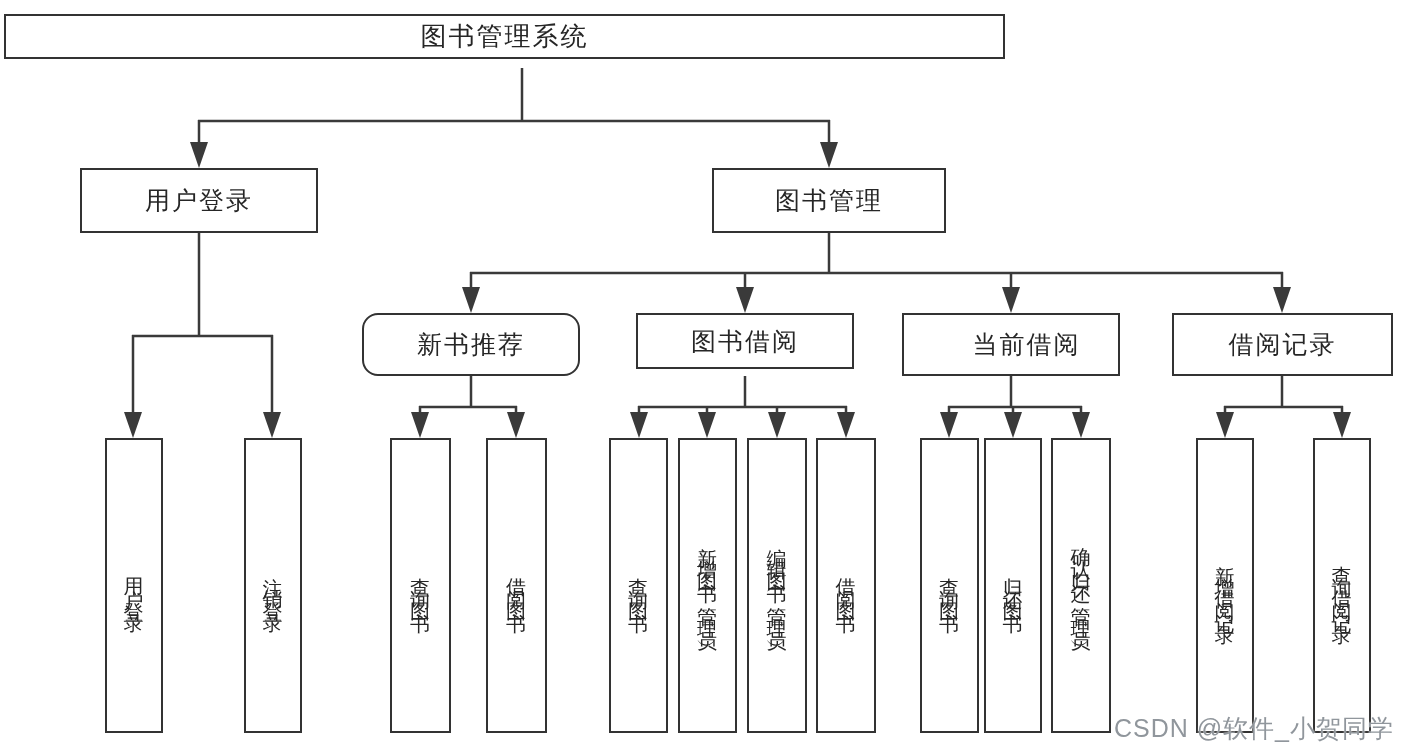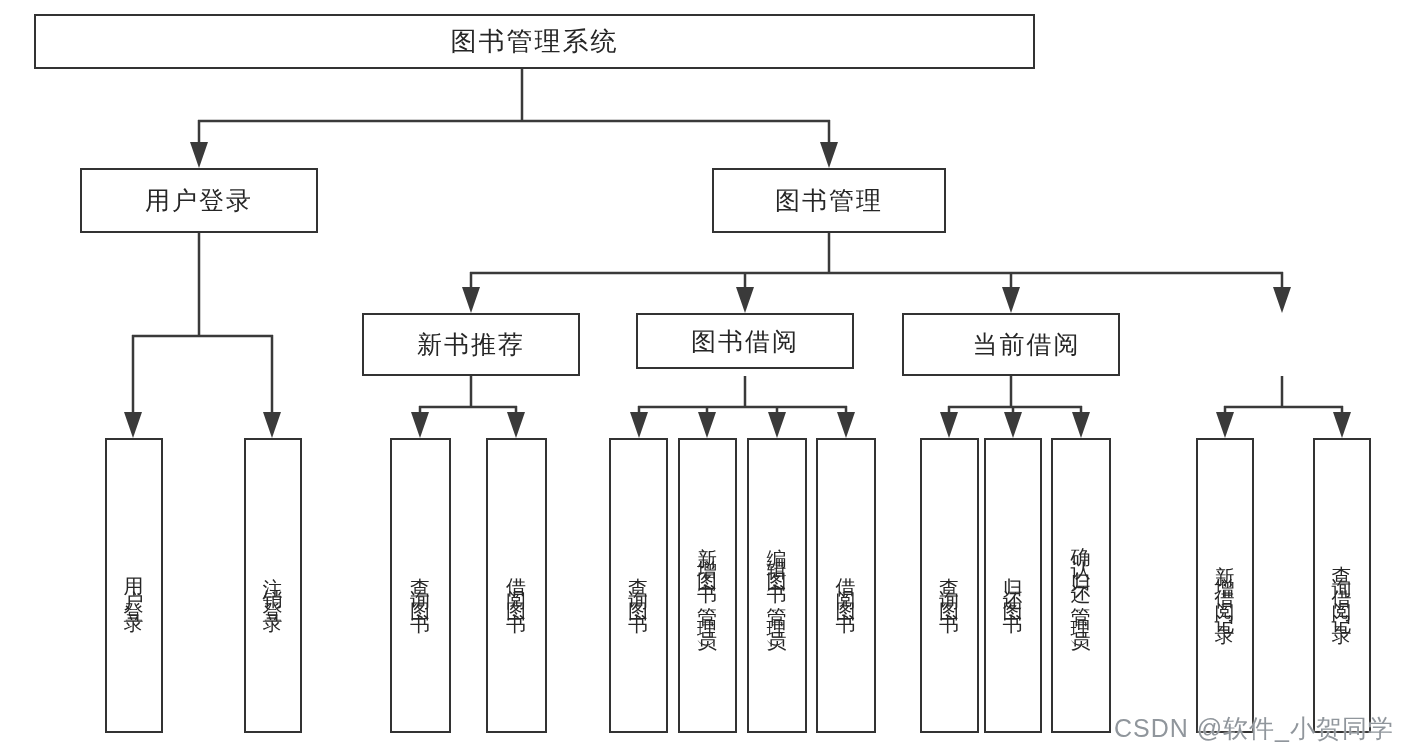--- a/index.html
+++ b/index.html
@@ -25,21 +25,21 @@
     align-items: center;
     justify-content: center;
     color: #262626;
   }
   .hnode {
     font-size: 25px;
     letter-spacing: 2px;
     white-space: nowrap;
   }
   .root-node {
-    left: 34px; top: 14px; width: 1001px; height: 55px;
+    left: 4px; top: 14px; width: 1001px; height: 45px;
     font-size: 26px;
   }
   .leaf {
     top: 438px;
     height: 295px;
     writing-mode: vertical-rl;
     text-orientation: mixed;
     font-size: 20px;
     letter-spacing: 12px;
     line-height: 1;
@@ -92,23 +92,24 @@
       <polygon points="1216,412 1234,412 1225,438"></polygon>
       <polygon points="1333,412 1351,412 1342,438"></polygon>
     </g>
   </svg>
 
   <div class="box hnode root-node">图书管理系统</div>
 
   <div class="box hnode" style="left:80px; top:168px; width:238px; height:65px;">用户登录</div>
   <div class="box hnode" style="left:712px; top:168px; width:234px; height:65px;">图书管理</div>
 
-  <div class="box hnode" style="left:362px; top:313px; width:218px; height:63px;">新书推荐</div>
+  <div class="box hnode" style="left:362px; top:313px; width:218px; height:63px;border-radius:16px;">新书推荐</div>
   <div class="box hnode" style="left:636px; top:313px; width:218px; height:56px;">图书借阅</div>
   <div class="box hnode" style="left:902px; top:313px; width:218px; height:63px;padding-left:31px;">当前借阅</div>
+  <div class="box hnode" style="left:1172px; top:313px; width:221px; height:63px;">借阅记录</div>
 
   <div class="box leaf" style="left:105px; width:58px;">用户登录</div>
   <div class="box leaf" style="left:244px; width:58px;">注销登录</div>
 
   <div class="box leaf" style="left:390px; width:61px;">查询图书</div>
   <div class="box leaf" style="left:486px; width:61px;">借阅图书</div>
 
   <div class="box leaf" style="left:609px; width:59px;">查询图书</div>
   <div class="box leaf" style="left:678px; width:59px;">新增图书（管理员）</div>
   <div class="box leaf" style="left:747px; width:60px;">编辑图书（管理员）</div>

